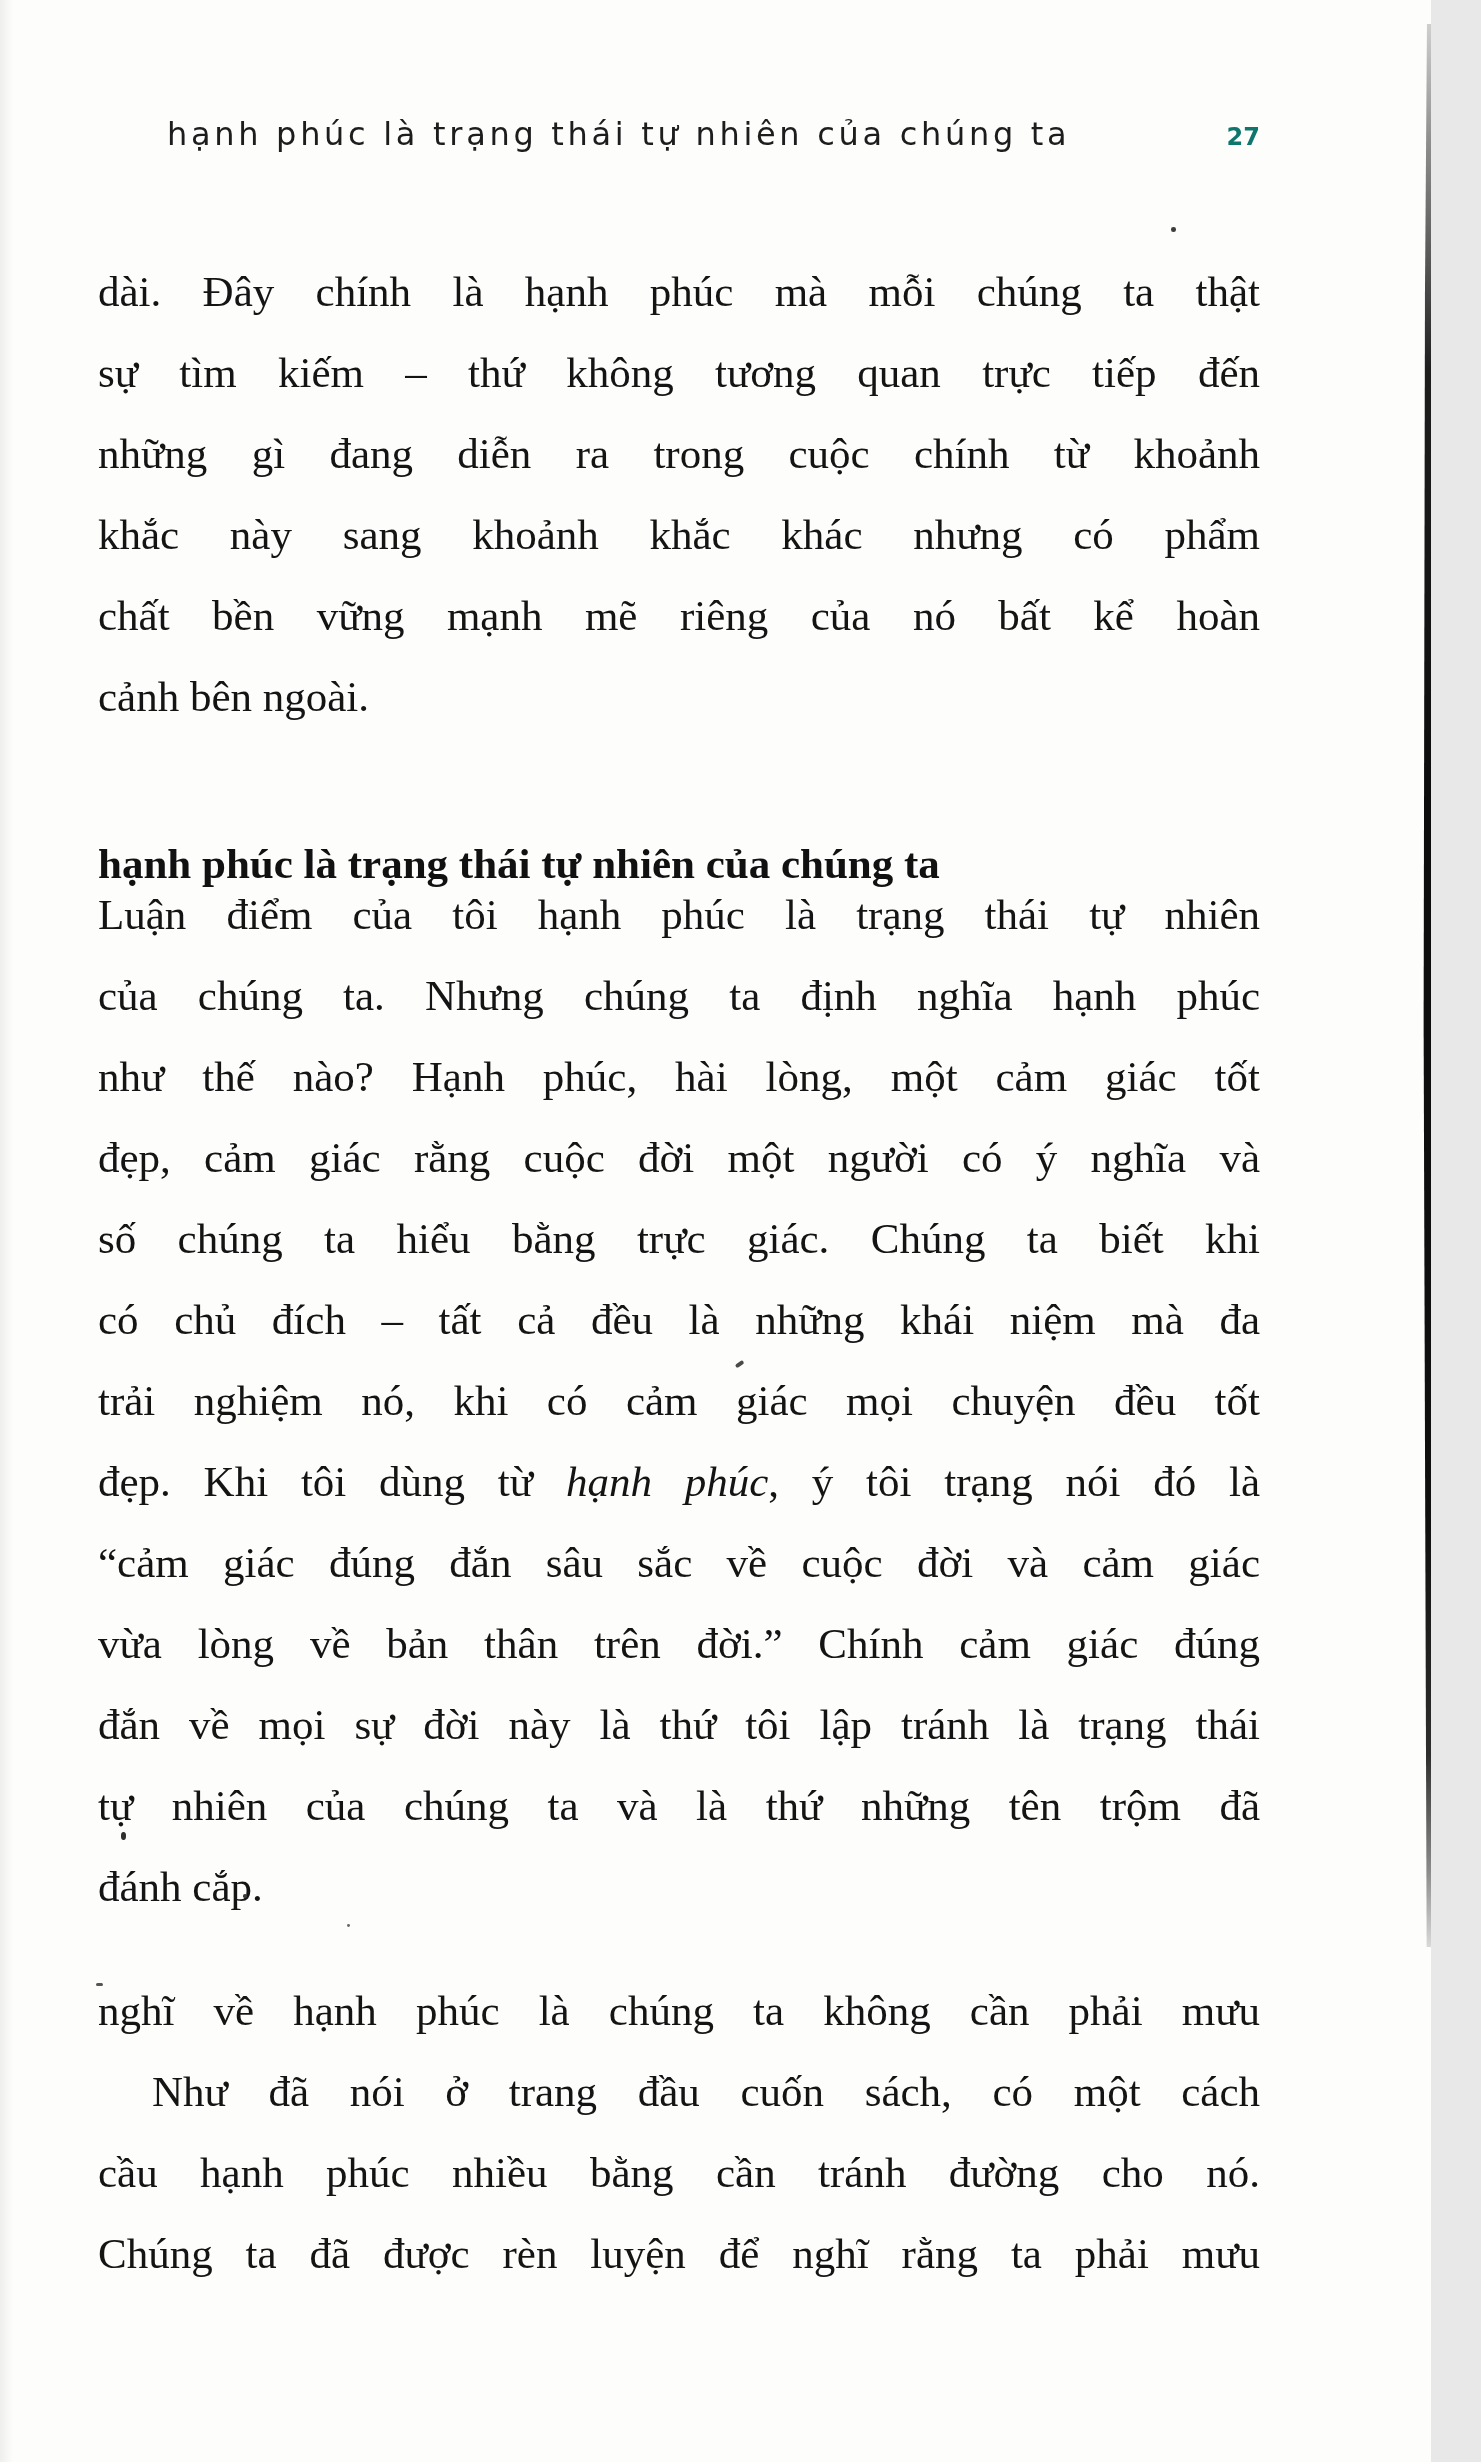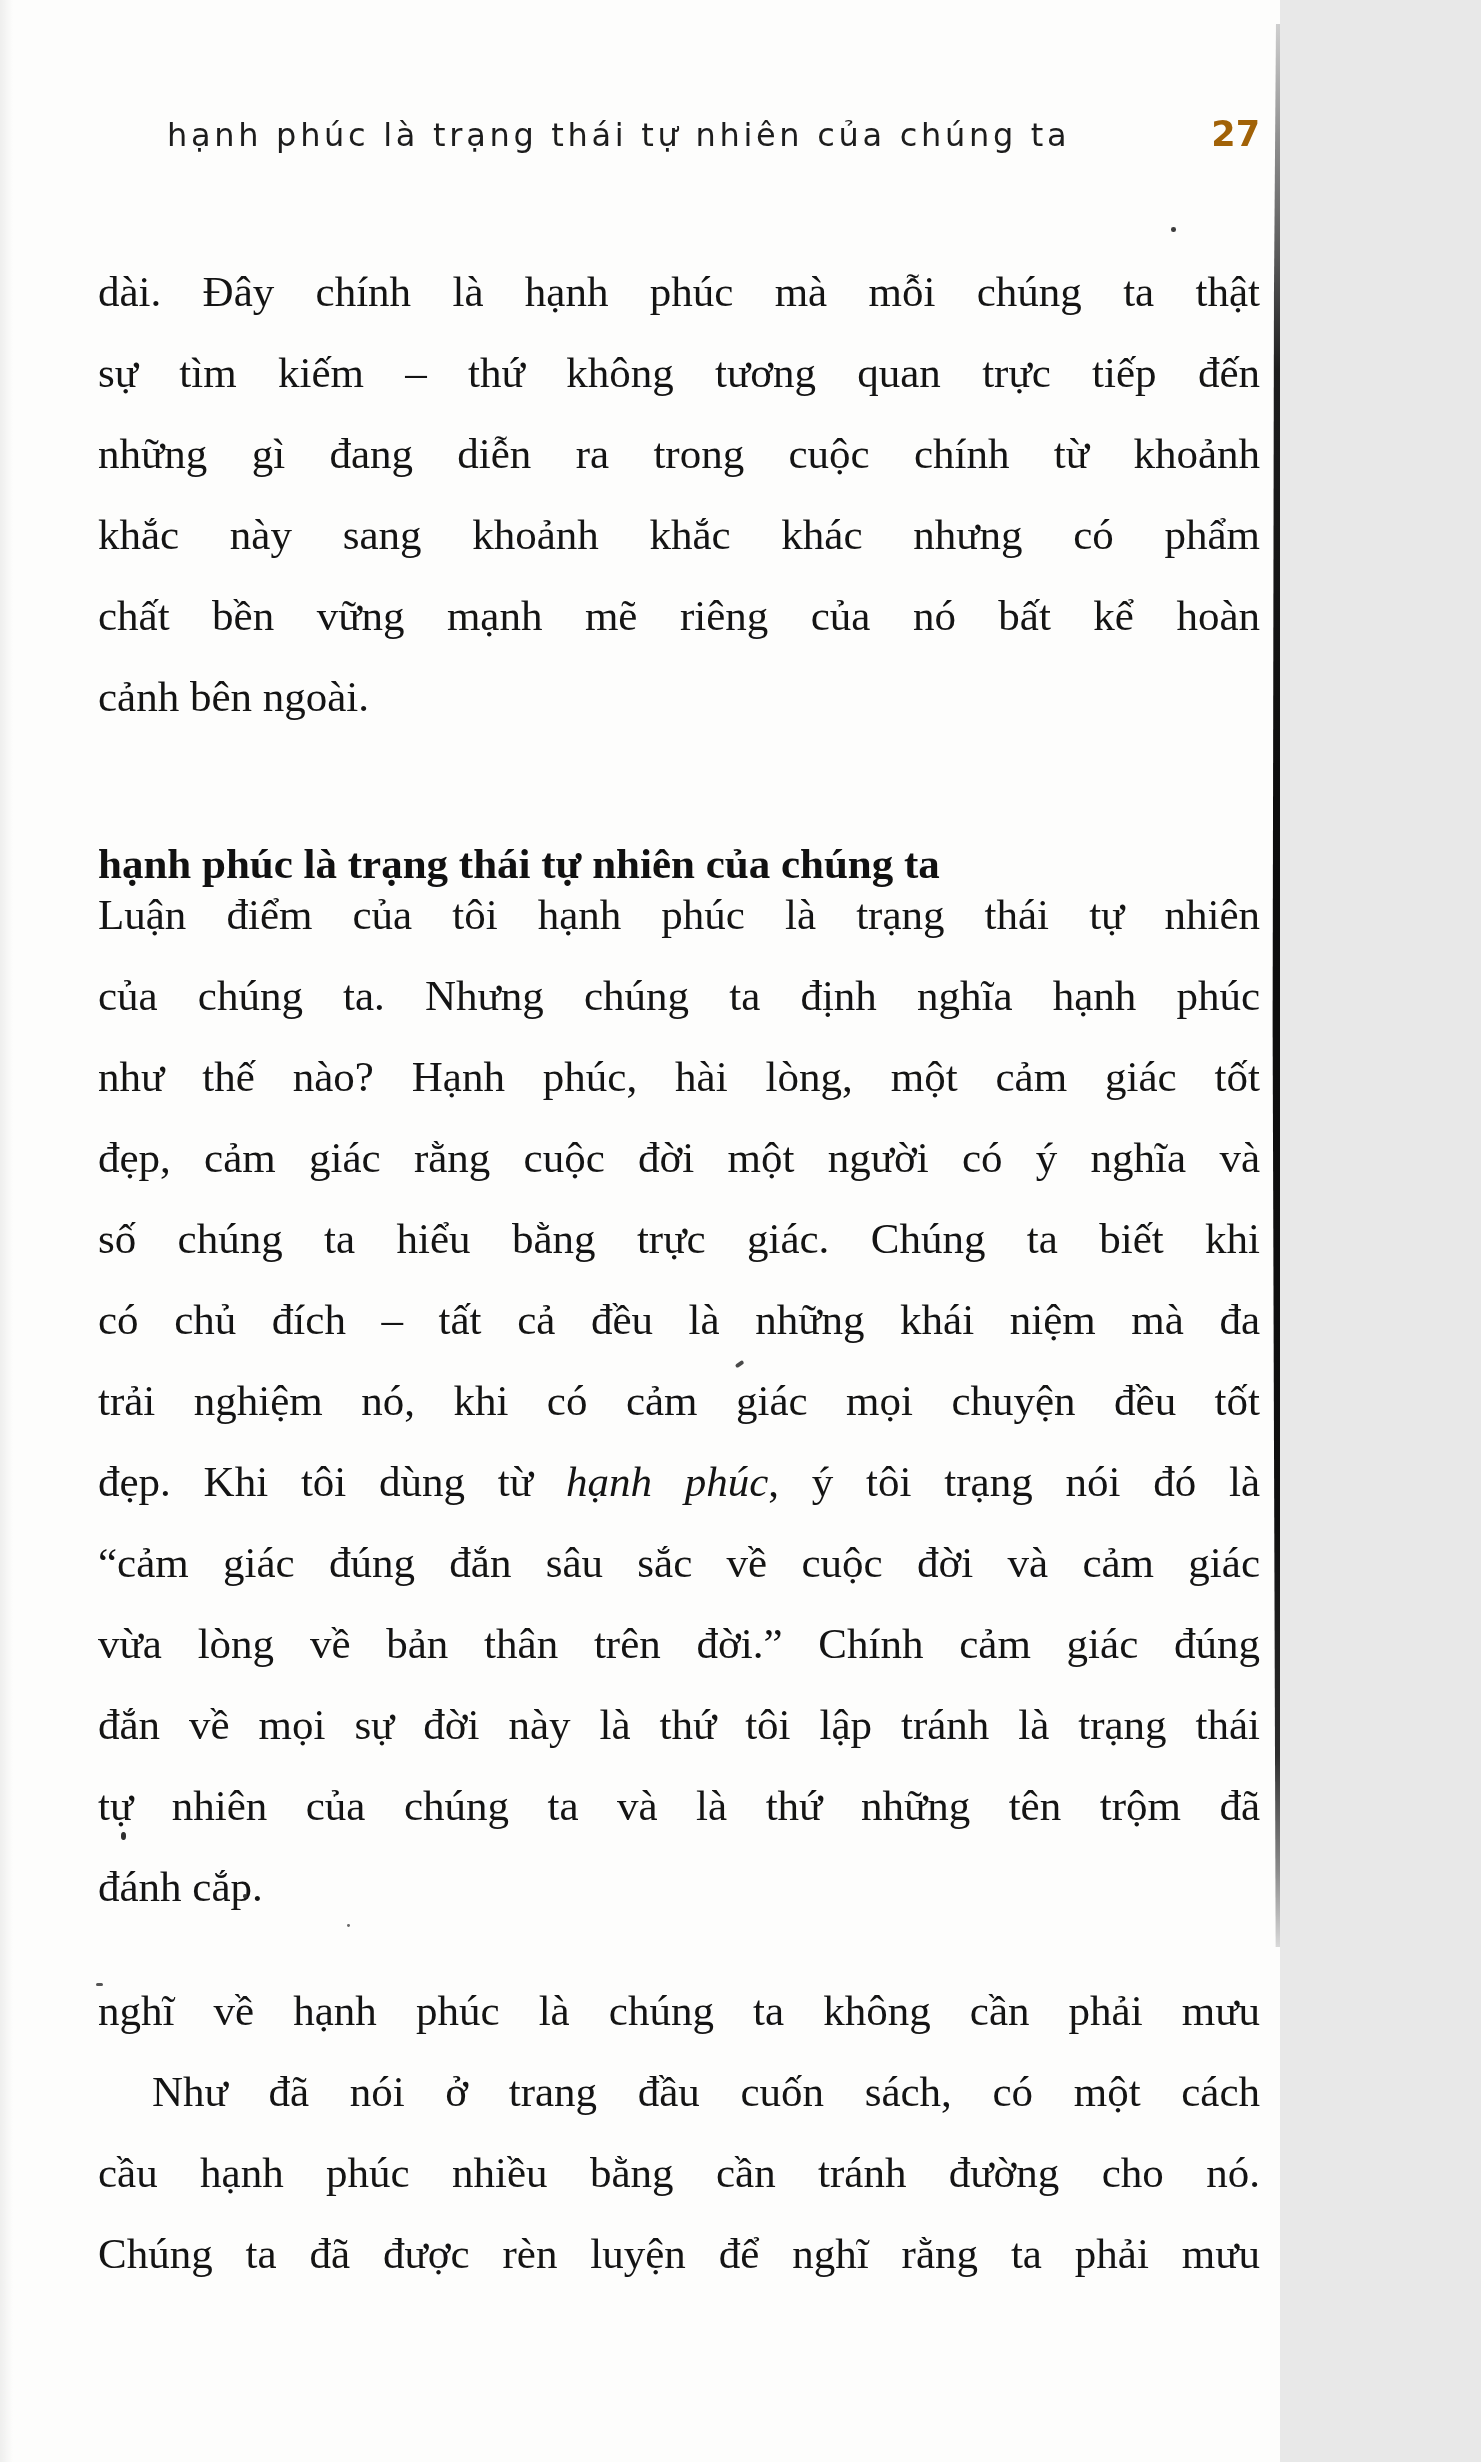--- a/index.html
+++ b/index.html
@@ -2,21 +2,21 @@
 <html lang="vi" style="font-size:15px"><head>
 <meta charset="utf-8">
 <style>
   html, body {
     margin: 0;
     padding: 0;
     background: #e8e8e8;
   }
   .page {
     position: relative;
-    width: 1280px;
+    width: 1431px;
     height: 2462px;
     background: #fdfdfc;
     overflow: hidden;
     color: #161616;
   }
   
   .running-header {
     position: absolute;
     left: 98px;
     top: 110px;
@@ -30,23 +30,23 @@
   }
   .running-header .rh-title {
     padding-left: 69px;
     font-size: 32px;
     letter-spacing: 3.7px;
     color: #1d1d1d;
   }
   .running-header .rh-page-number {
     font-family: "DejaVu Sans", sans-serif;
     font-weight: 700;
-    font-size: 35px;
+    font-size: 24px;
     letter-spacing: 0;
-    color: #a16207;
+    color: #0f766e;
   }
   
   .textblock {
     position: absolute;
     left: 98px;
     width: 1162px;
     font-family: "Liberation Serif", "DejaVu Serif", serif;
     font-size: 43px;
     color: #141414;
   }

